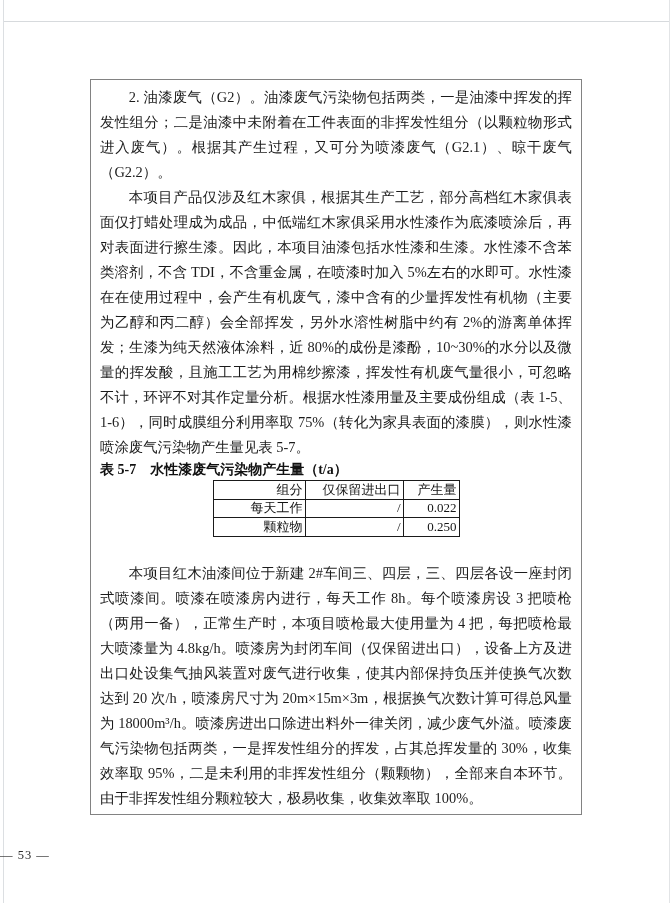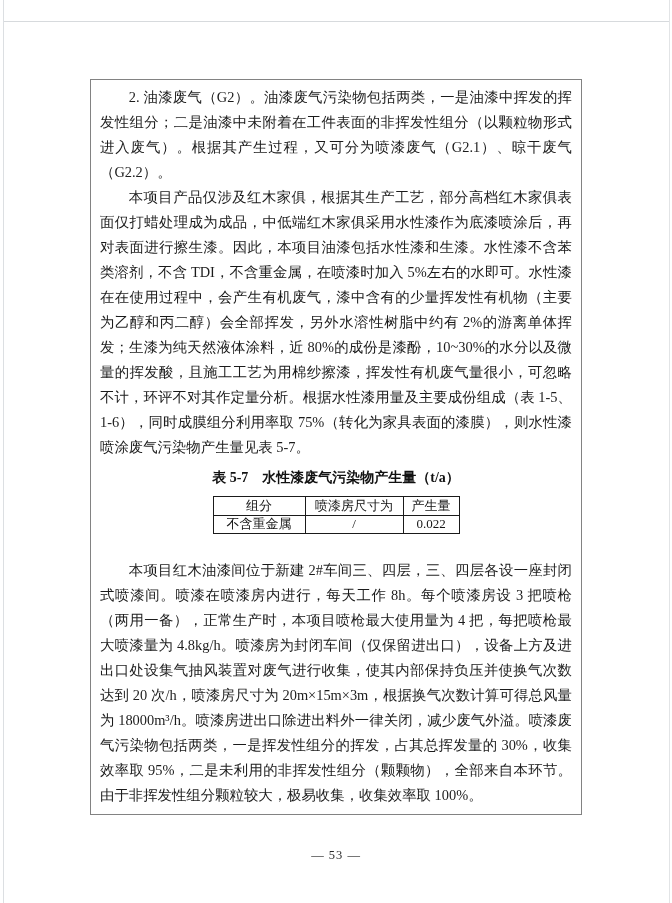--- a/index.html
+++ b/index.html
@@ -31,53 +31,52 @@
     margin: 0;
     font-size: 14.4px;
     line-height: 25px;
     text-align: justify;
     text-indent: 2em;
     color: #1b1b1b;
   }
   .para-after-table { margin-top: 24px; }
 
   .tbl-title {
-    margin: 8px;
-    text-align: center;
+    margin: 0;
     font-weight: bold;
     font-size: 14px;
     line-height: 20px;
     text-indent: 0;
     color: #111;
   }
   table.pollutant {
     border-collapse: collapse;
     margin: 0 auto;
     table-layout: fixed;
   }
   table.pollutant col.c1 { width: 92px; }
   table.pollutant col.c2 { width: 98px; }
   table.pollutant col.c3 { width: 56px; }
   table.pollutant th, table.pollutant td {
     border: 1px solid #1a1a1a;
     font-size: 13px;
     font-weight: normal;
-    text-align: center;
+    text-align: right;
     vertical-align: middle;
     height: 17.5px;
     padding: 0 2px;
     line-height: 1.1;
     color: #141414;
   }
 
   .footer {
     position: absolute;
     top: 848px; left: 0;
     width: 100%;
-    text-align: center;
+    text-align: left;
     font-size: 12.5px;
     color: #2a2a2a;
     letter-spacing: 1px;
   }
 </style>
 </head>
 <body>
 
 <div class="edge-top"></div>
 <div class="edge-left"></div>
@@ -90,27 +89,32 @@
   <p class="tbl-title">表 5-7　水性漆废气污染物产生量（t/a）</p>
   <table class="pollutant">
     <colgroup>
         <col class="c1">
         <col class="c2">
         <col class="c3">
       </colgroup>
     <tbody>
       <tr>
         <th>组分</th>
-        <th>喷漆房尺寸为</th>
+        <th>仅保留进出口</th>
         <th>产生量</th>
       </tr>
       <tr>
-        <td>不含重金属</td>
+        <td>每天工作</td>
         <td>/</td>
         <td>0.022</td>
+      </tr>
+      <tr>
+        <td>颗粒物</td>
+        <td>/</td>
+        <td>0.250</td>
       </tr>
     </tbody>
   </table>
 
   <p class="para para-after-table">本项目红木油漆间位于新建 2#车间三、四层，三、四层各设一座封闭式喷漆间。喷漆在喷漆房内进行，每天工作 8h。每个喷漆房设 3 把喷枪（两用一备），正常生产时，本项目喷枪最大使用量为 4 把，每把喷枪最大喷漆量为 4.8kg/h。喷漆房为封闭车间（仅保留进出口），设备上方及进出口处设集气抽风装置对废气进行收集，使其内部保持负压并使换气次数达到 20 次/h，喷漆房尺寸为 20m×15m×3m，根据换气次数计算可得总风量为 18000m³/h。喷漆房进出口除进出料外一律关闭，减少废气外溢。喷漆废气污染物包括两类，一是挥发性组分的挥发，占其总挥发量的 30%，收集效率取 95%，二是未利用的非挥发性组分（颗颗物），全部来自本环节。由于非挥发性组分颗粒较大，极易收集，收集效率取 100%。</p>
 
 </div>
 
 <div class="footer">— 53 —</div>
 

